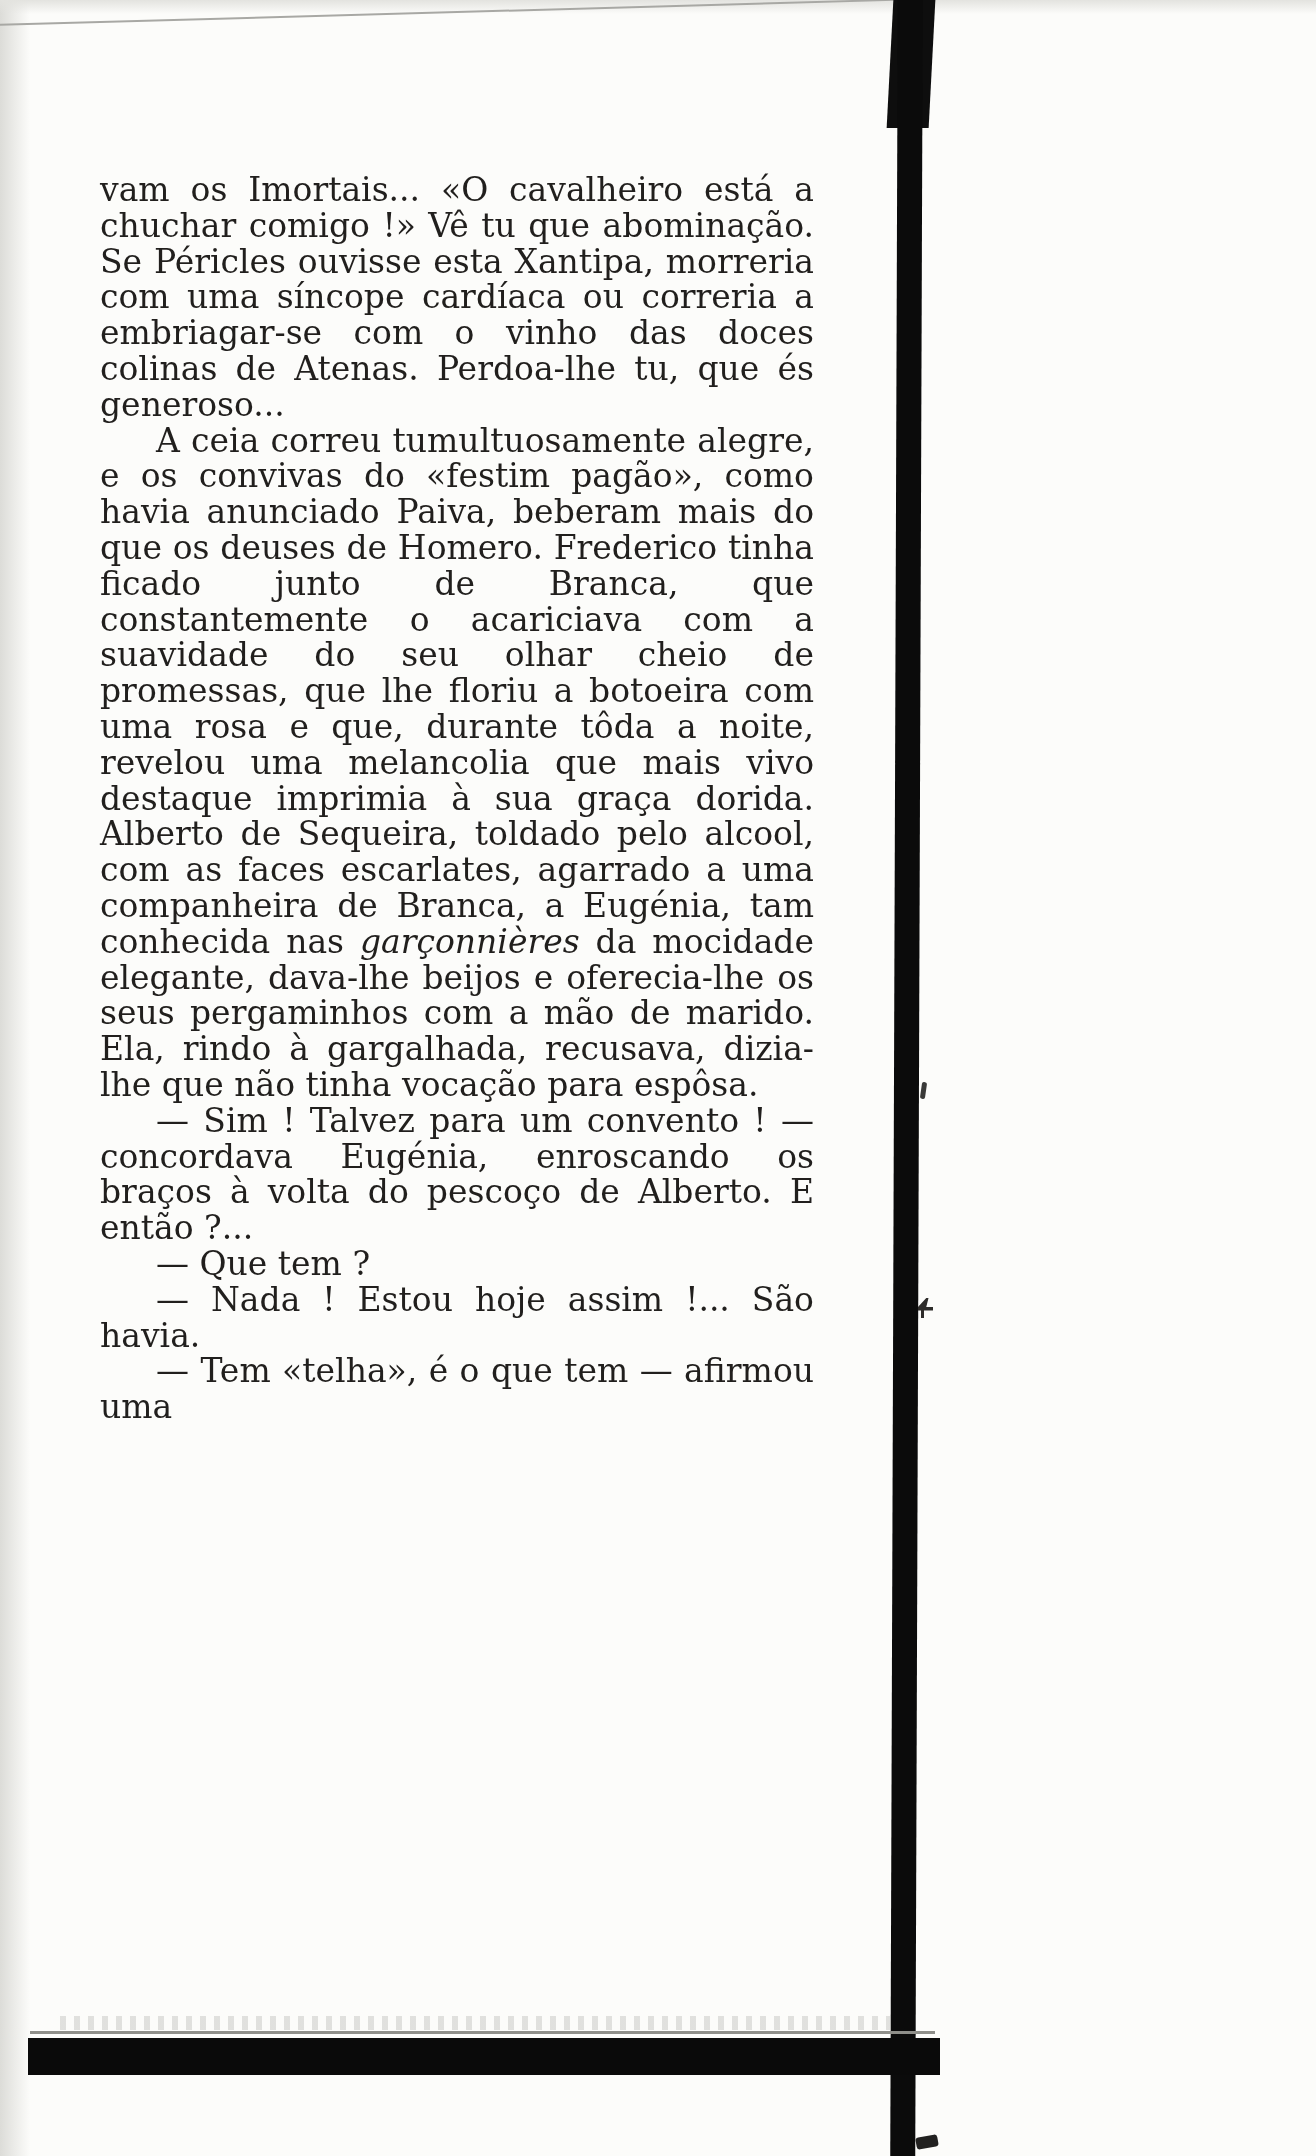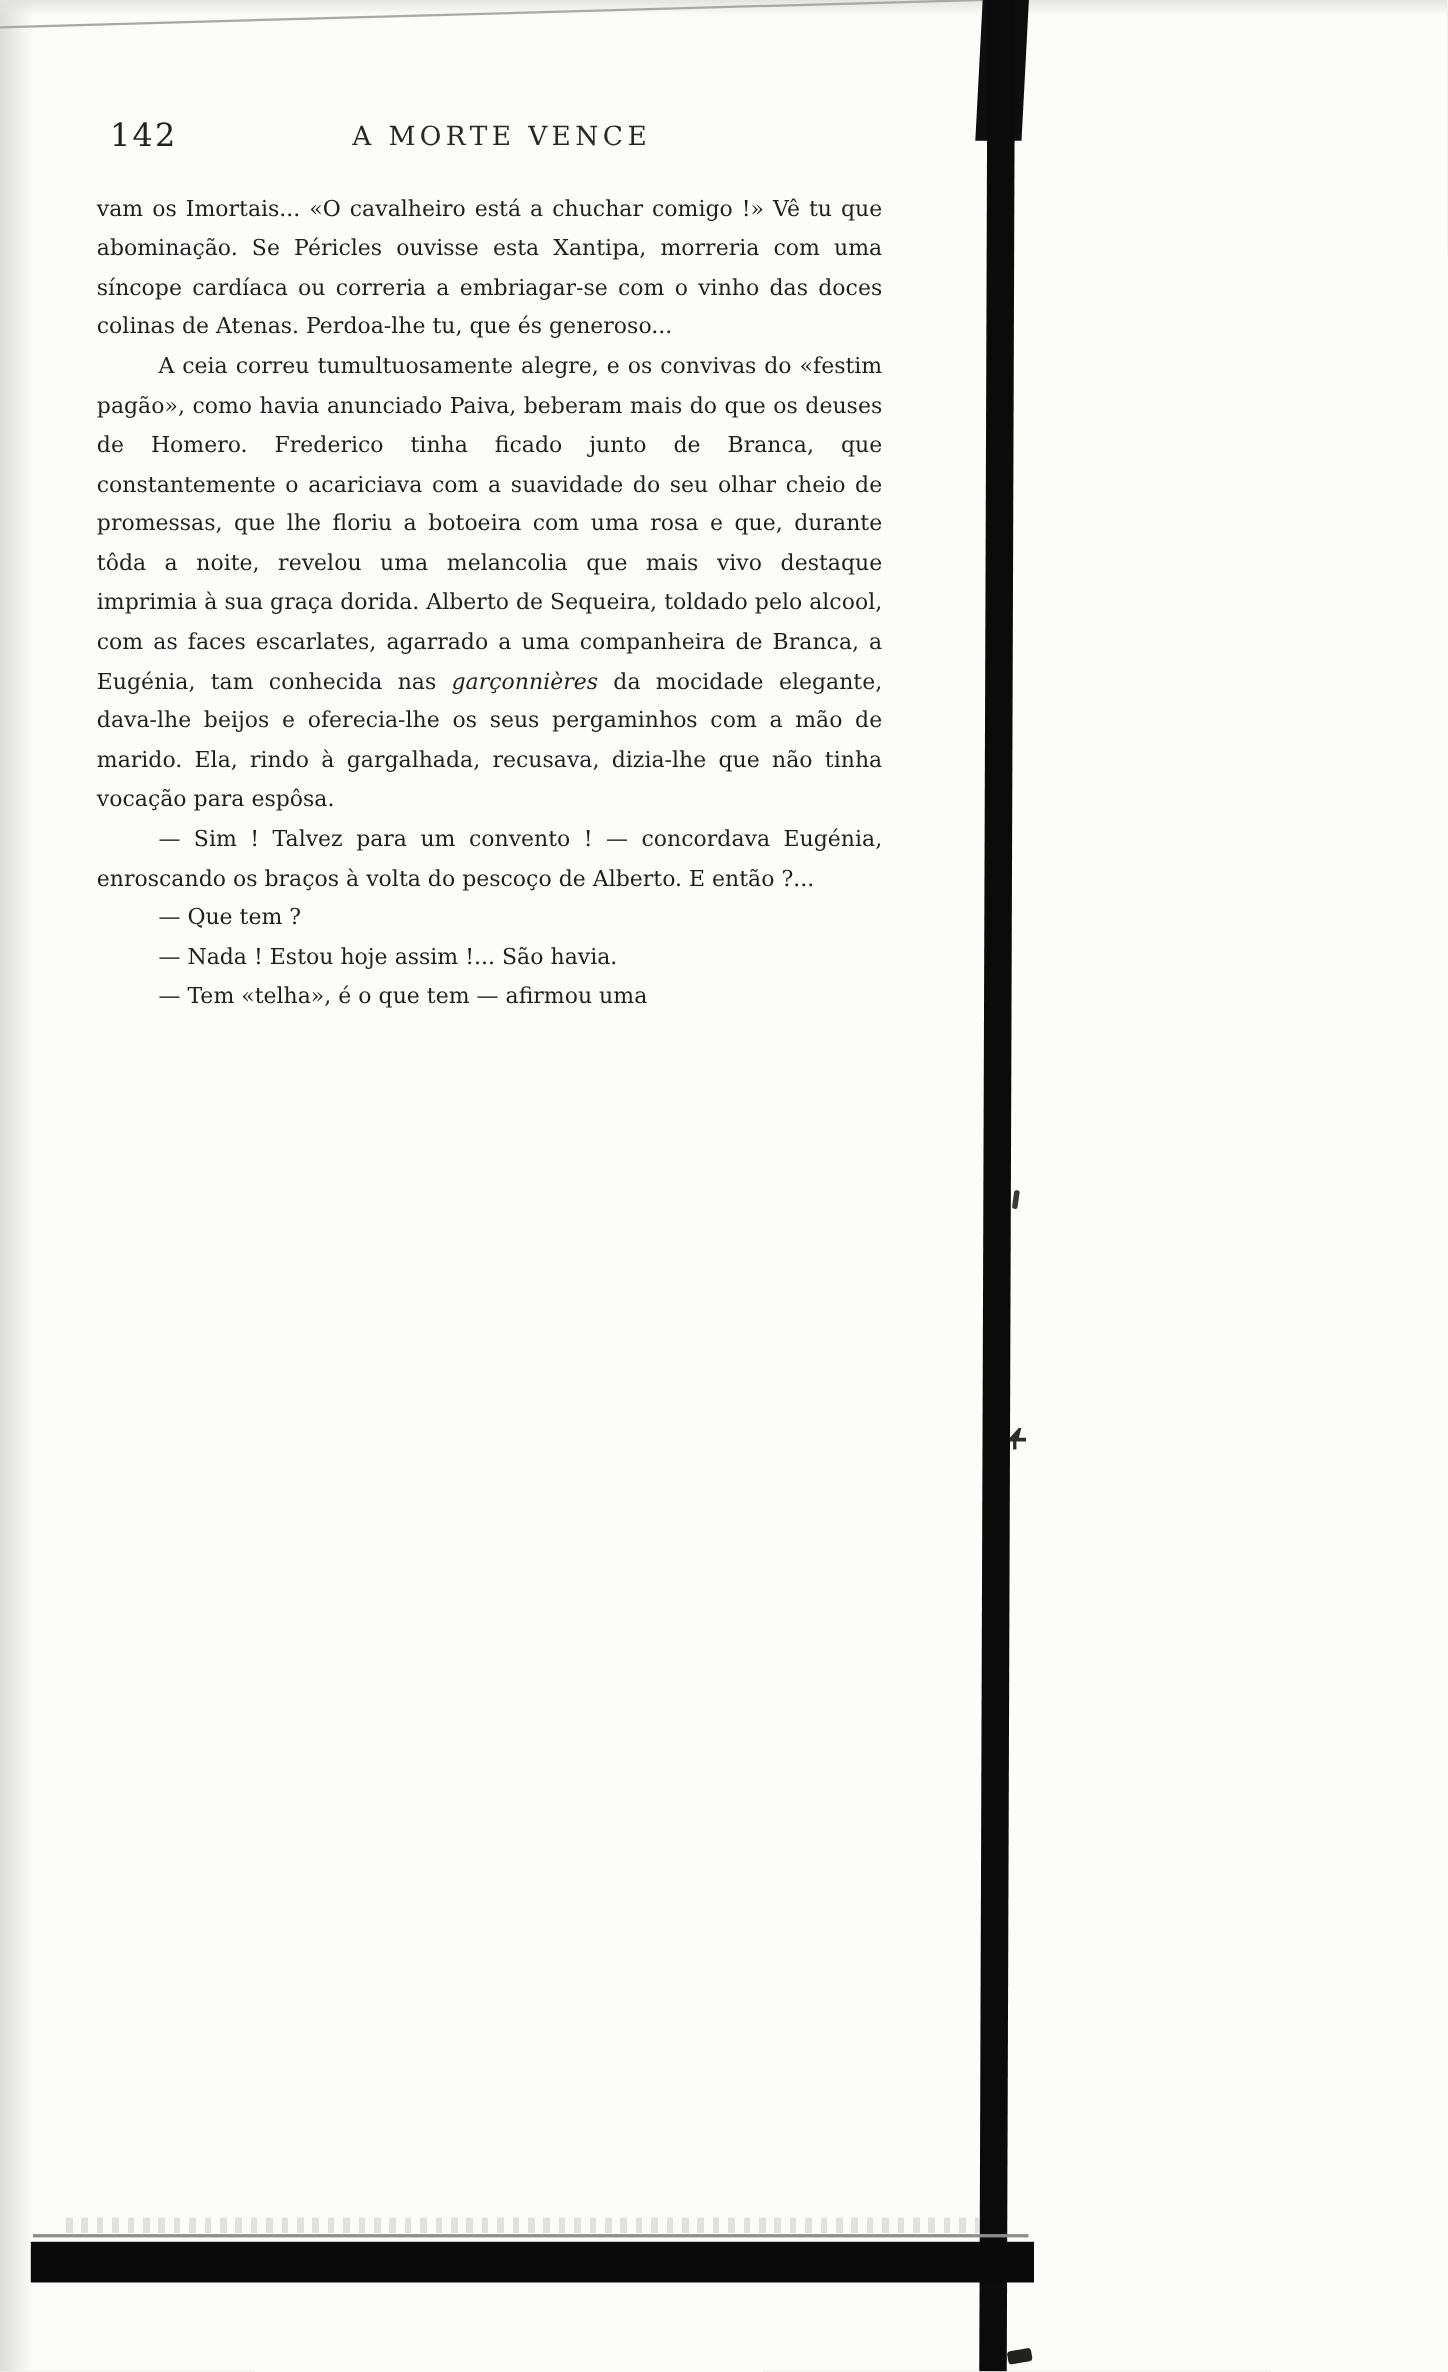--- a/index.html
+++ b/index.html
@@ -49,23 +49,23 @@
   .runtitle {
     position: absolute; left: 0; right: 0; top: 8px;
     text-align: center;
     font-size: 24px;
     letter-spacing: 4px;
     color: #2a2825;
   }
   
   .text-block {
     position: absolute;
-    left: 88px; top: 172px;
+    left: 100px; top: 172px;
     width: 714px;
-    font-size: 20px;
+    font-size: 33px;
     line-height: 35.8px;
     text-align: justify;
     color: #211f1d;
   }
   .text-block p {
     margin: 0;
     text-indent: 56px;
   }
   .text-block p.noindent {
     text-indent: 0;
@@ -134,24 +134,20 @@
 </style>
 </head>
 <body>
 
 <div class="scan">
 
   <div class="edge-left"></div>
   <div class="edge-top"></div>
   <div class="top-line"></div>
 
-  <div class="header">
-    <span class="pagenum">142</span>
-    <span class="runtitle">A MORTE VENCE</span>
-  </div>
 
   <div class="text-block">
     <p class="noindent">vam os Imortais... «O cavalheiro está a chuchar comigo !» Vê tu que abominação. Se Péricles ouvisse esta Xantipa, morreria com uma síncope cardíaca ou correria a embriagar-se com o vinho das doces colinas de Atenas. Perdoa-lhe tu, que és generoso...</p>
     <p><span>A ceia correu tumultuosamente alegre, e os convivas do «festim pagão», como havia anunciado Paiva, beberam mais do que os deuses de Homero. Frederico tinha ficado junto de Branca, que constantemente o acariciava com a suavidade do seu olhar cheio de promessas, que lhe floriu a botoeira com uma rosa e que, durante tôda a noite, revelou uma melancolia que mais vivo destaque imprimia à sua graça dorida. Alberto de Sequeira, toldado pelo alcool, com as faces escarlates, agarrado a uma companheira de Branca, a Eugénia, tam conhecida nas </span><i>garçonnières</i><span> da mocidade elegante, dava-lhe beijos e oferecia-lhe os seus pergaminhos com a mão de marido. Ela, rindo à gargalhada, recusava, dizia-lhe que não tinha vocação para espôsa.</span></p>
     <p>— Sim ! Talvez para um convento ! — concordava Eugénia, enroscando os braços à volta do pescoço de Alberto. E então ?...</p>
     <p>— Que tem ?</p>
     <p>— Nada ! Estou hoje assim !... São havia.</p>
     <p>— Tem «telha», é o que tem — afirmou uma</p>
   </div>
 

